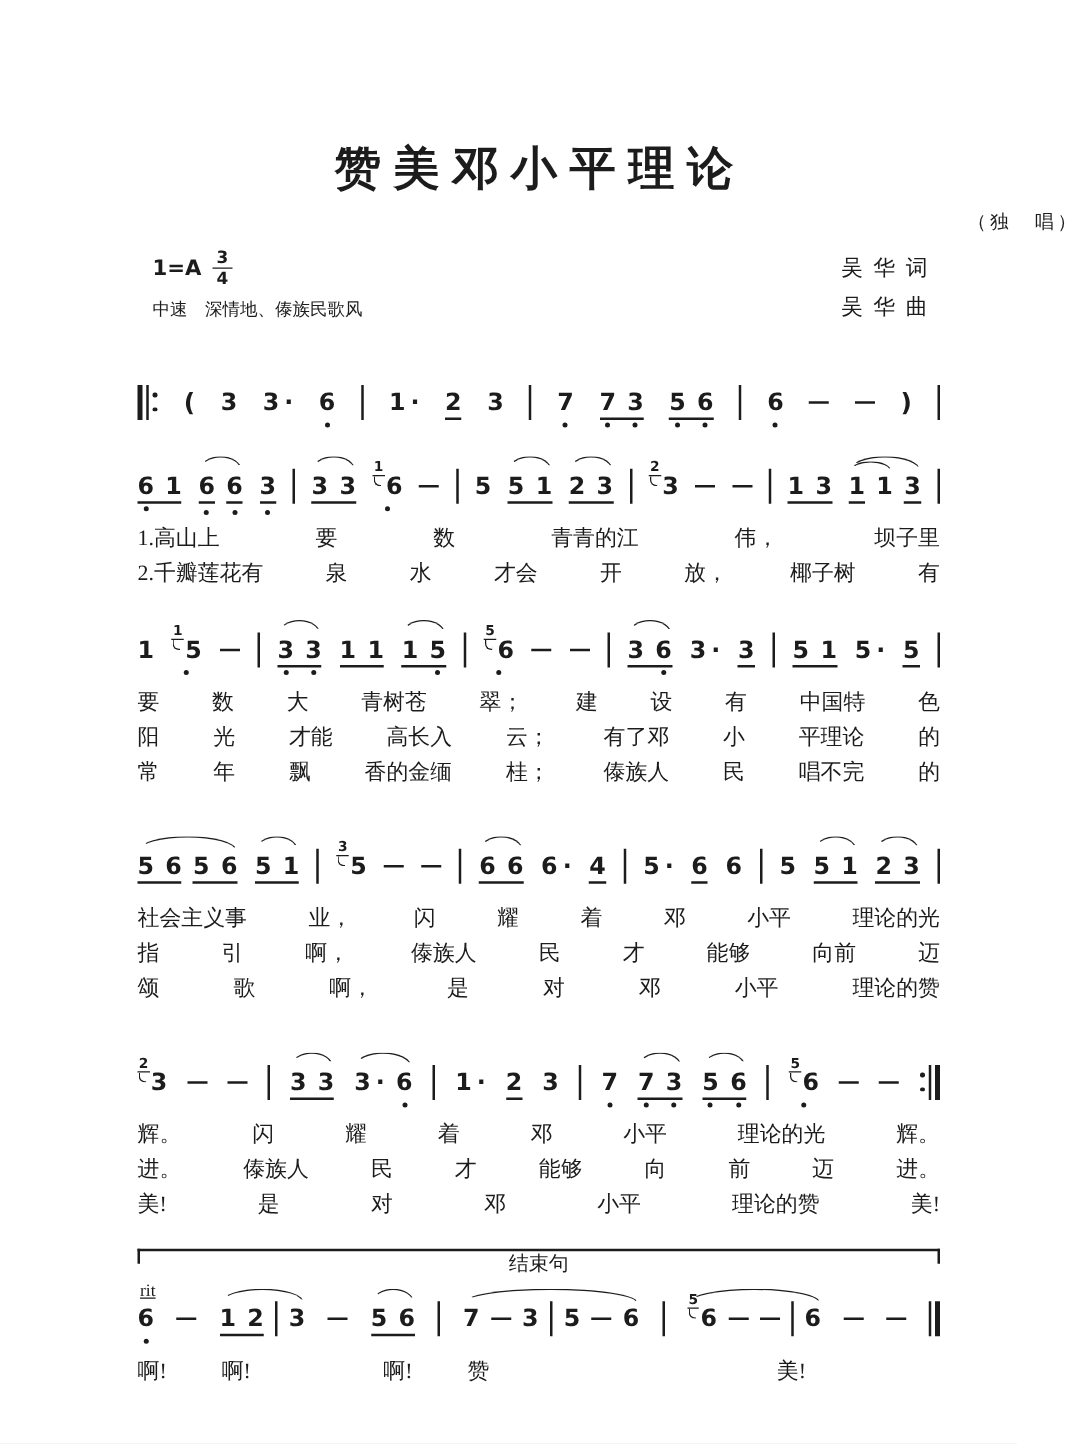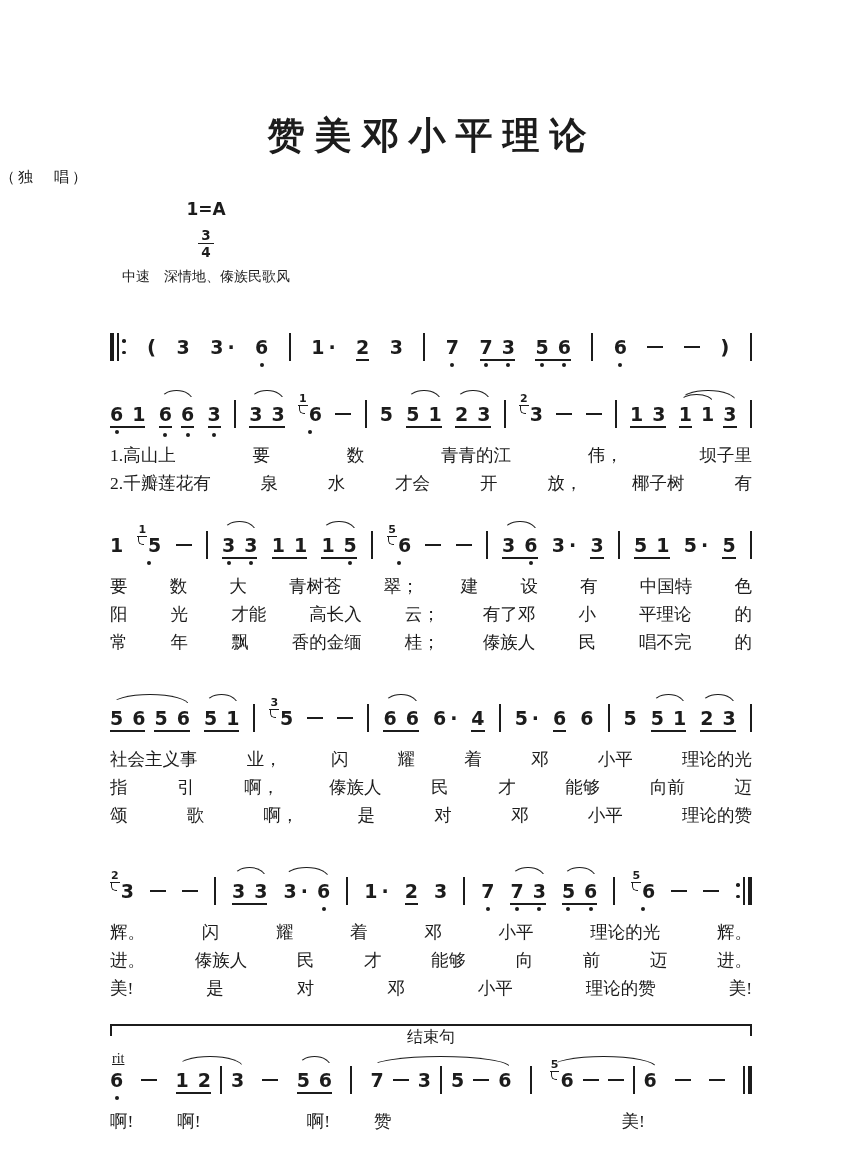--- a/index.html
+++ b/index.html
@@ -2,25 +2,25 @@
 <html><head>
 <meta charset="utf-8">
 <style>
   html,body{margin:0;padding:0;background:#e8e8e8;}
   .sheet{position:relative;width:864px;height:1155px;background:#ffffff;color:#1c1c1c;
          font-family:"Liberation Sans",sans-serif;overflow:hidden;margin:0 auto;box-sizing:border-box;
          padding-top:114px;}
   
   .title{text-align:center;font-family:"Liberation Serif",serif;font-weight:bold;
          font-size:37px;letter-spacing:10px;line-height:44px;}
-  .subtitle{text-align:left;font-family:"Liberation Serif",serif;font-size:15px;
+  .subtitle{text-align:right;font-family:"Liberation Serif",serif;font-size:15px;
             letter-spacing:3px;margin-top:10px;}
   .meta{display:flex;justify-content:space-between;align-items:flex-start;margin:12px 120px 0 122px;}
   .keysig{display:flex;align-items:center;gap:9px;font-family:"DejaVu Sans",sans-serif;
-          font-weight:bold;font-size:17px;flex-direction:column;}
+          font-weight:bold;font-size:17px;}
   .frac{display:inline-flex;flex-direction:column;align-items:center;font-size:13.5px;line-height:14px;}
   .frac .fn{border-bottom:1.6px solid #1c1c1c;padding:0 3px 1px;}
   .frac .fd{padding-top:1px;}
   .tempo{margin-top:9px;font-size:14px;font-family:"Liberation Serif",serif;}
   .credits{font-size:17.5px;line-height:31px;font-family:"Liberation Serif",serif;
            letter-spacing:2px;text-align:right;}
   
   .music{margin:34px 112px 0 110px;}
   .sec1{margin-bottom:14px;}  .sec2{margin-bottom:22px;}
   .sec3{margin-bottom:36px;}  .sec4{margin-bottom:36px;}
@@ -76,20 +76,24 @@
     <div>
       <div class="keysig">
         <span>1=A</span>
         <span class="frac">
           <span class="fn">3</span>
           <span class="fd">4</span>
         </span>
       </div>
       <div class="tempo">中速　深情地、傣族民歌风</div>
     </div>
+    <div class="credits">
+      <div>吴 华 词</div>
+      <div>吴 华 曲</div>
+    </div>
   </div>
   <div class="music" id="music">
       <div class="sec sec1">
         <div class="mline">
           <span class="rep">
             <span class="thick"></span>
             <span class="bar"></span>
             <span class="dots">
               <span class="dt"></span>
               <span class="dt"></span>

